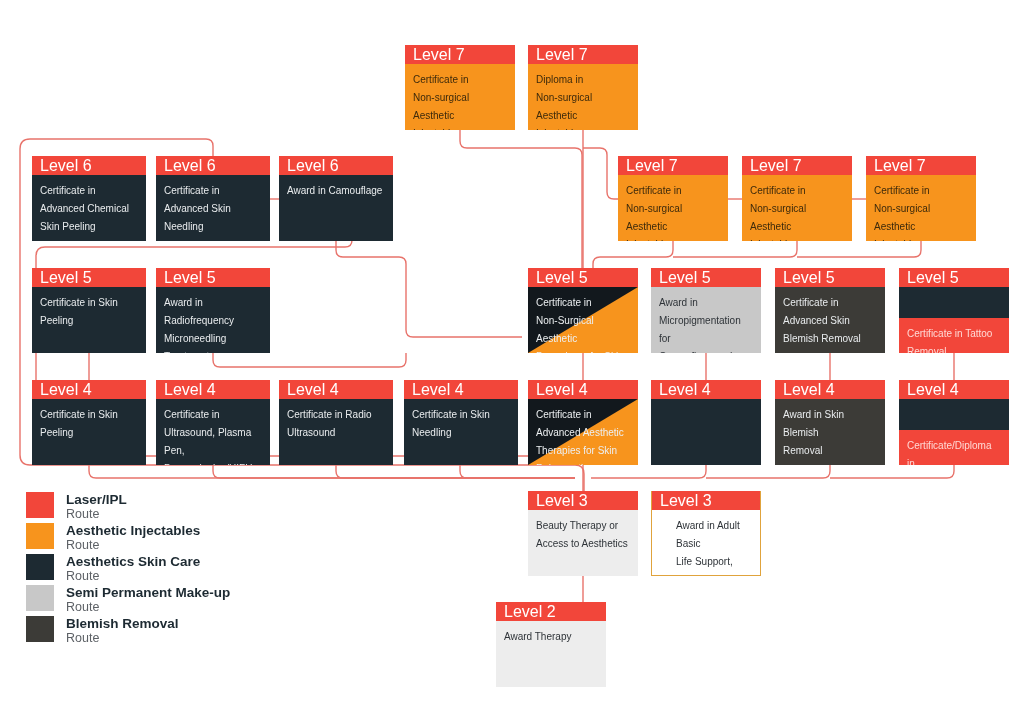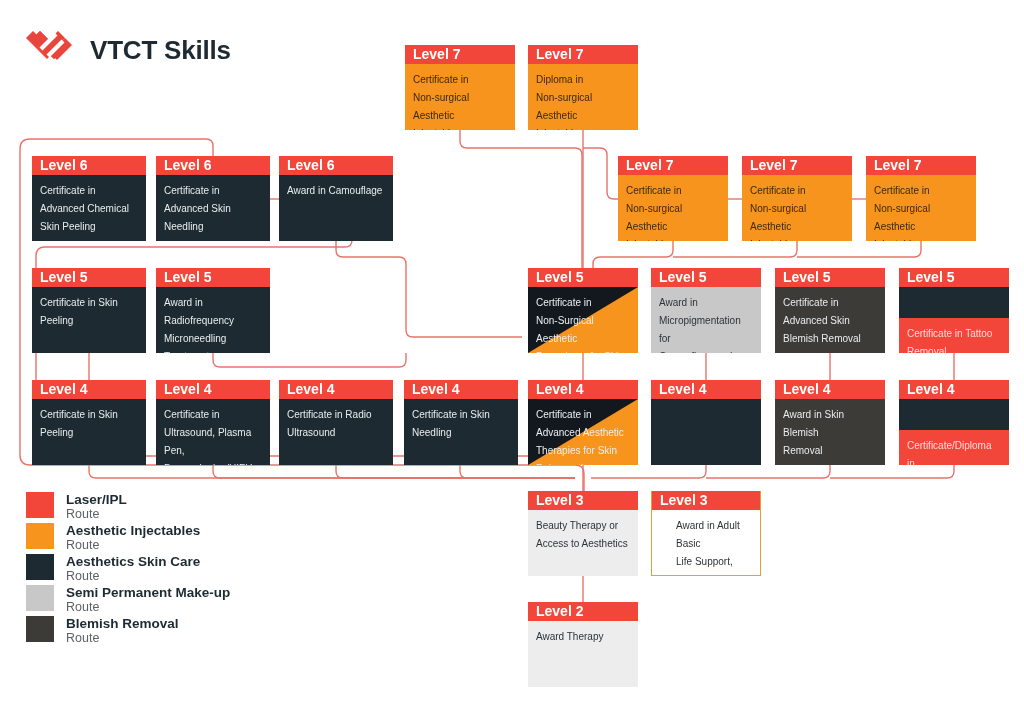--- a/index.html
+++ b/index.html
@@ -43,22 +43,22 @@
   
   .node {
     position: absolute;
     overflow: hidden;
     background: #1d2a32;
   }
   .node .hdr {
     height: 19px;
     background: #f2463a;
     color: #ffffff;
-    font-size: 14px;
-    font-weight: bold;
+    font-size: 16px;
+    font-weight: normal;
     line-height: 19px;
     padding-left: 8px;
     position: relative;
     z-index: 3;
   }
   .node .bodywrap {
     position: relative;
     height: calc(100% - 19px);
   }
   .node .fillA, .node .fillB {
@@ -142,38 +142,20 @@
   .sw-dark     { background:#1d2a32; }
   .sw-grey     { background:#c8c8c8; }
   .sw-charcoal { background:#3c3b37; }
   .sw-outline  { background:#ffffff; border:1.5px solid #e0a33c; }
 </style>
 </head>
 <body>
 
 <div id="stage">
 
-  <div id="brand">
-    <svg id="logo-mark" viewBox="0 0 52 44" aria-hidden="true">
-      <g fill="#e8453c">
-        <polygon points="2,10 9,3 30,24 23,31"></polygon>
-        <polygon points="9,3 16,-4 37,17 30,24" transform="translate(0,7)"></polygon>
-        <polygon points="16,17 23,10 44,31 37,38" transform="translate(-7,-7)"></polygon>
-      </g>
-      <g fill="#e8453c">
-        <polygon points="34,3 41,10 26,25 19,18"></polygon>
-        <polygon points="41,10 48,17 33,32 26,25"></polygon>
-      </g>
-      <g fill="#ffffff">
-        <polygon points="30.5,4.5 33.5,7.5 18.5,22.5 15.5,19.5"></polygon>
-        <polygon points="37.5,11.5 40.5,14.5 25.5,29.5 22.5,26.5"></polygon>
-      </g>
-    </svg>
-    <div id="brand-name">VTCT Skills</div>
-  </div>
 
   <svg id="wires" aria-hidden="true">
 
     <path d="M460,130 L460,141 Q460,148 467,148 L575,148 Q582,148 582,155 L582,268"></path>
     <path d="M583,130 L583,268"></path>
 
     <line x1="728" y1="199" x2="742" y2="199"></line>
     <line x1="852" y1="199" x2="866" y2="199"></line>
 
     <path d="M583,148 L600,148 Q607,148 607,155 L607,192 Q607,199 614,199 L618,199"></path>
@@ -438,21 +420,21 @@
         <div class="hdr">Level 3</div>
         <div class="bodywrap">
           <div class="fillA"></div>
           <div class="fillB"></div>
           <div class="txt">Award in Adult Basic
 Life Support, AED and
 Management of
 Anaphylaxis</div>
         </div>
       </div>
-      <div class="node v-light" style="left: 528px; top: 602px; width: 110px; height: 85px;">
+      <div class="node v-light" style="left: 496px; top: 602px; width: 110px; height: 85px;">
         <div class="hdr">Level 2</div>
         <div class="bodywrap">
           <div class="fillA"></div>
           <div class="fillB"></div>
           <div class="txt">Award Therapy</div>
         </div>
       </div>
     </div>
 
   <div id="legend">

